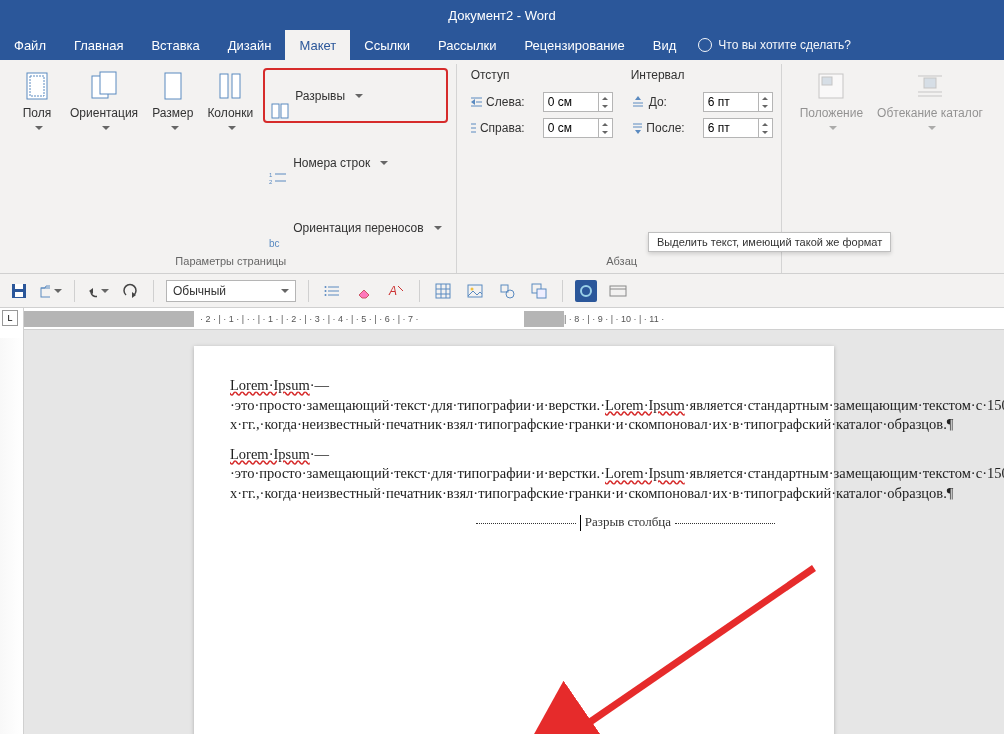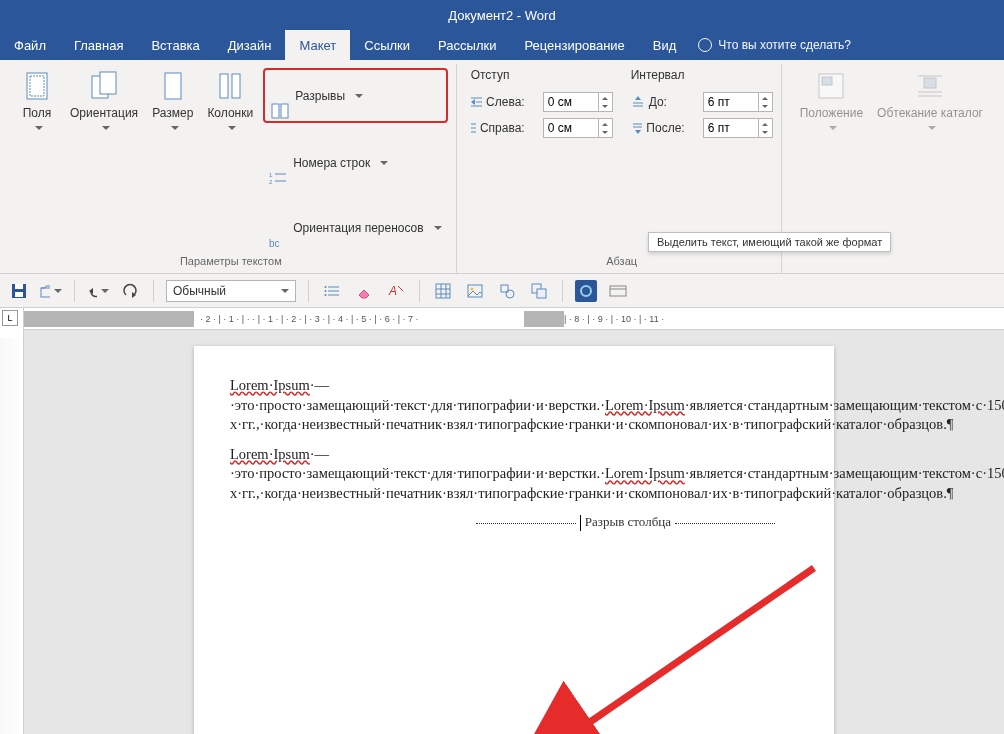--- a/index.html
+++ b/index.html
@@ -160,21 +160,21 @@
         <div class="smbtn drop">
           <div class="ic">
             <svg class="ico" viewBox="0 0 18 16">
                 <text x="0" y="12" font-size="10" fill="#5a8ac0">bc</text>
               </svg>
           </div>
           <span style="font-size:12px">Ориентация переносов</span>
         </div>
       </div>
     </div>
-    <div class="group-label">Параметры текстом</div>
+    <div class="group-label">Параметры страницы</div>
   </div>
 
   <div class="group">
     <div class="group-body" style="gap:18px;">
       <div class="paragrp">
         <div class="groupHdr">Отступ</div>
         <div class="prow">
           <div class="lab">
               <svg width="14" height="12">
                 <line x1="0" y1="2" x2="14" y2="2" stroke="#5a8ac0"></line>

